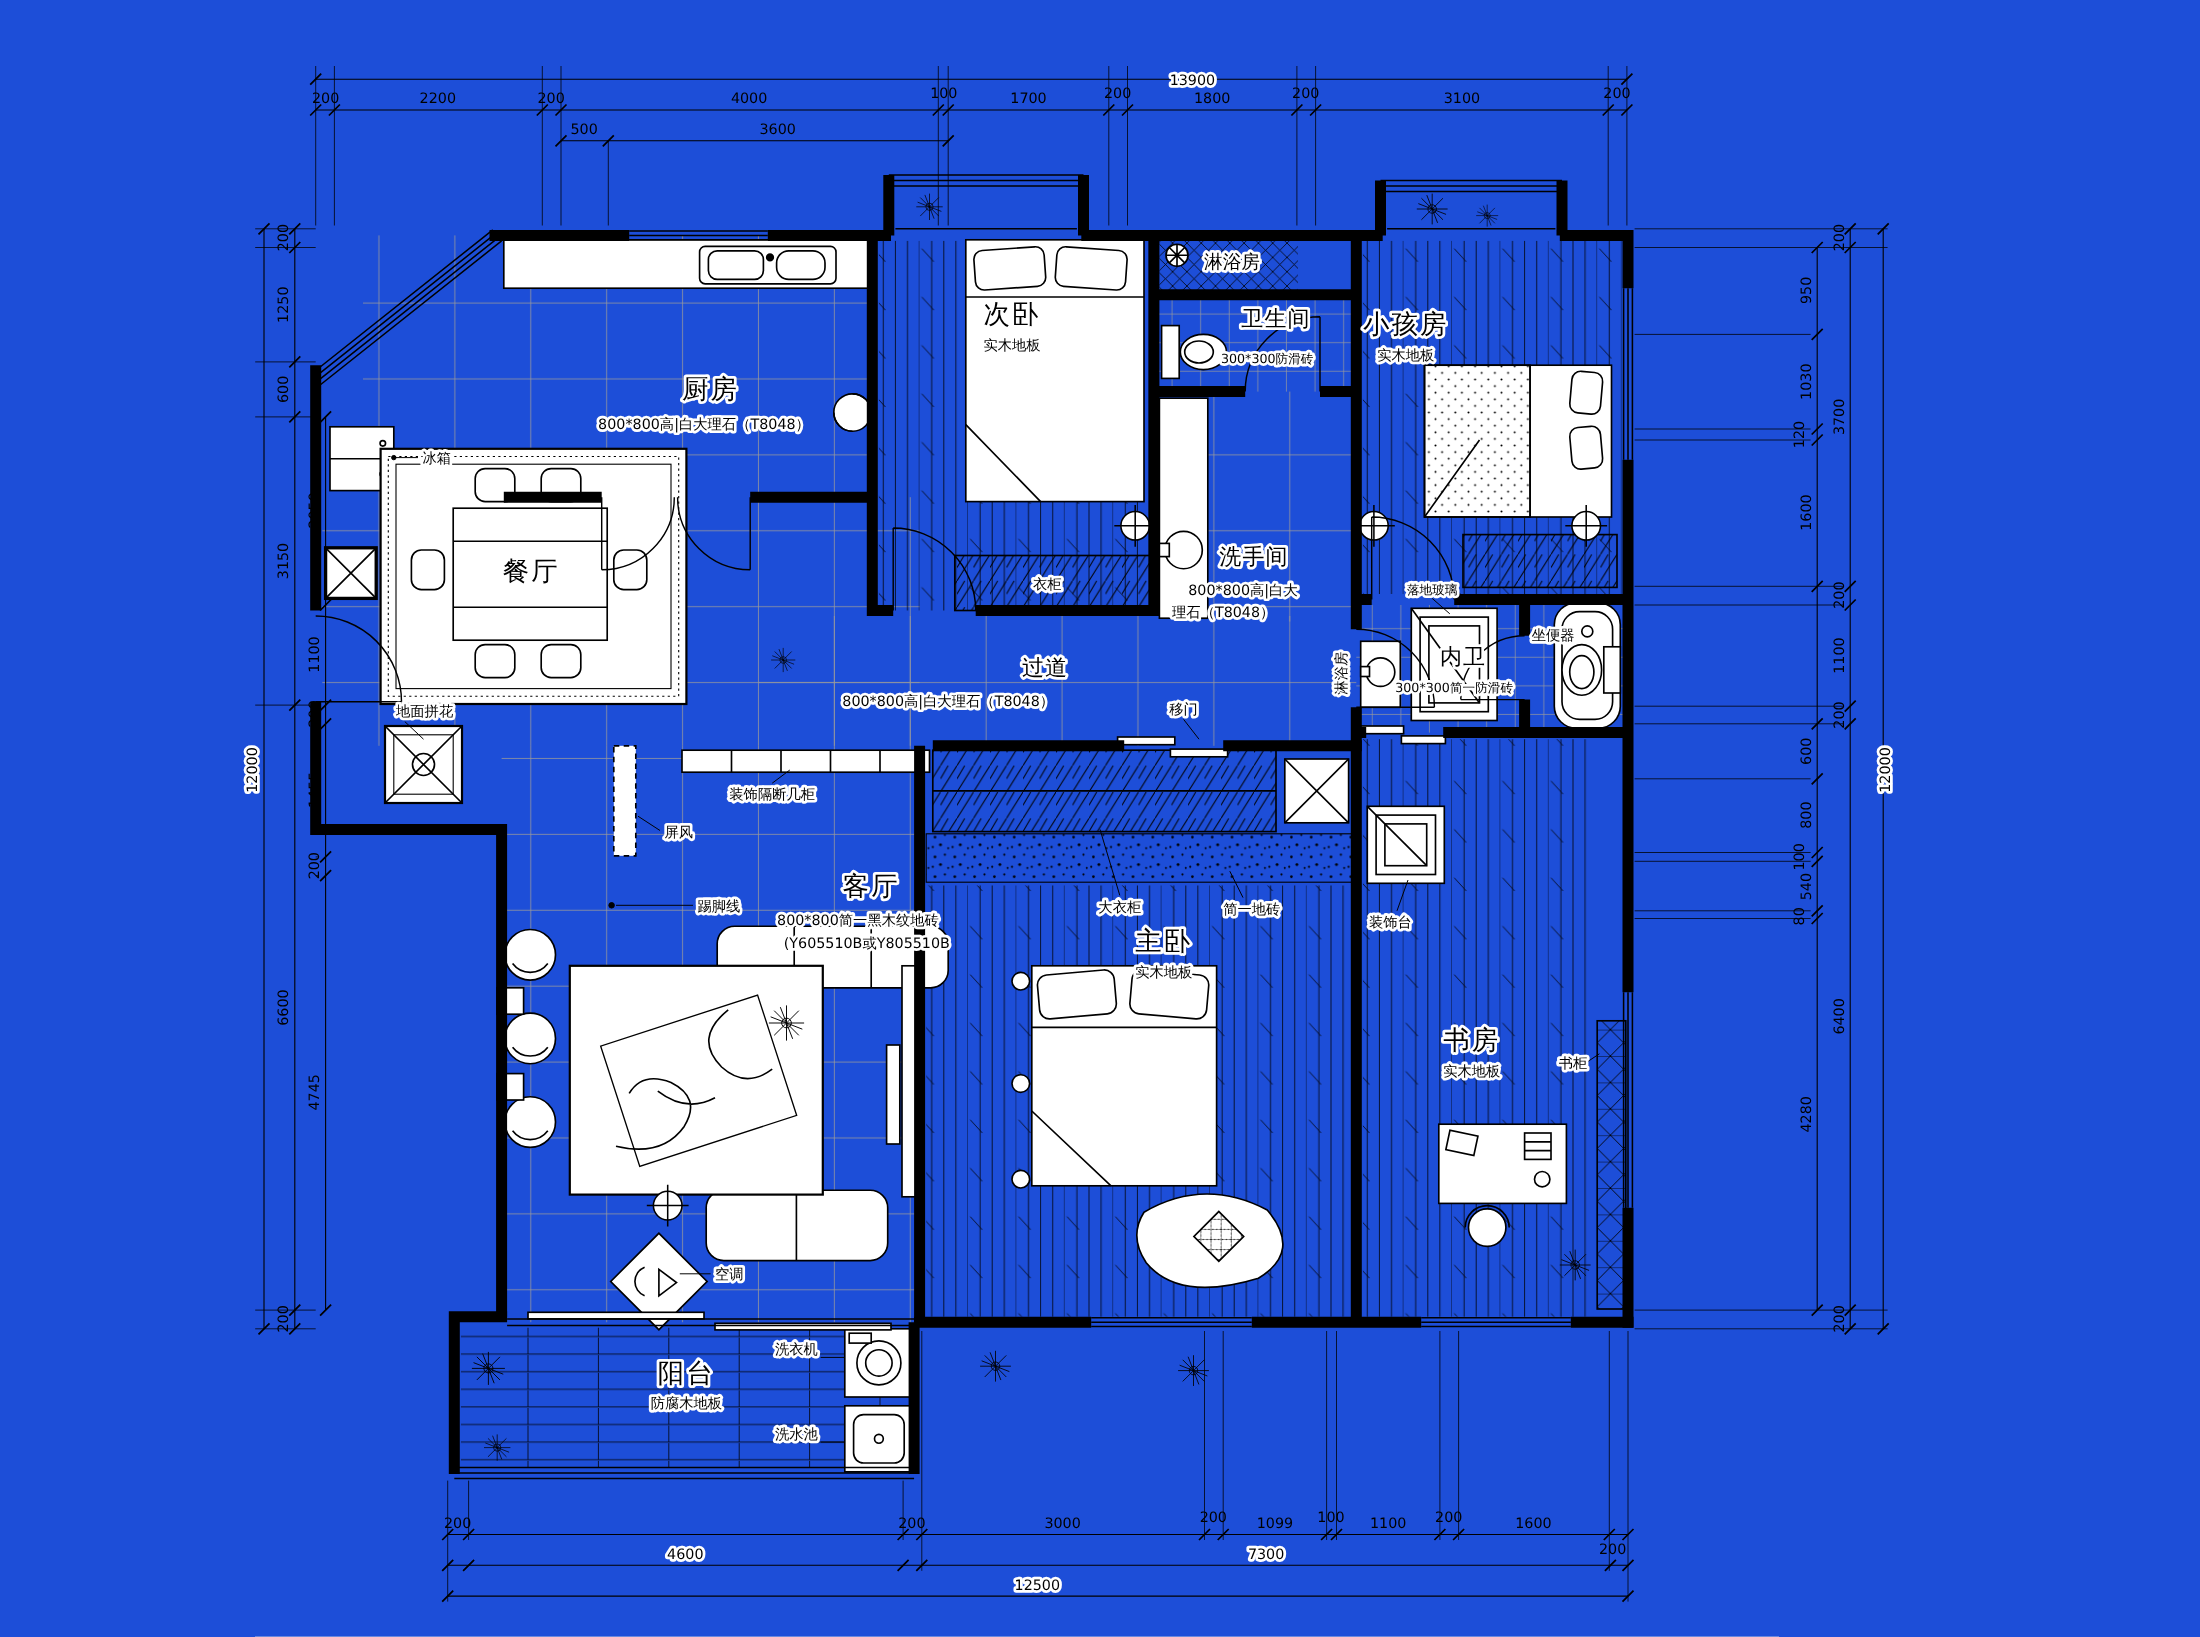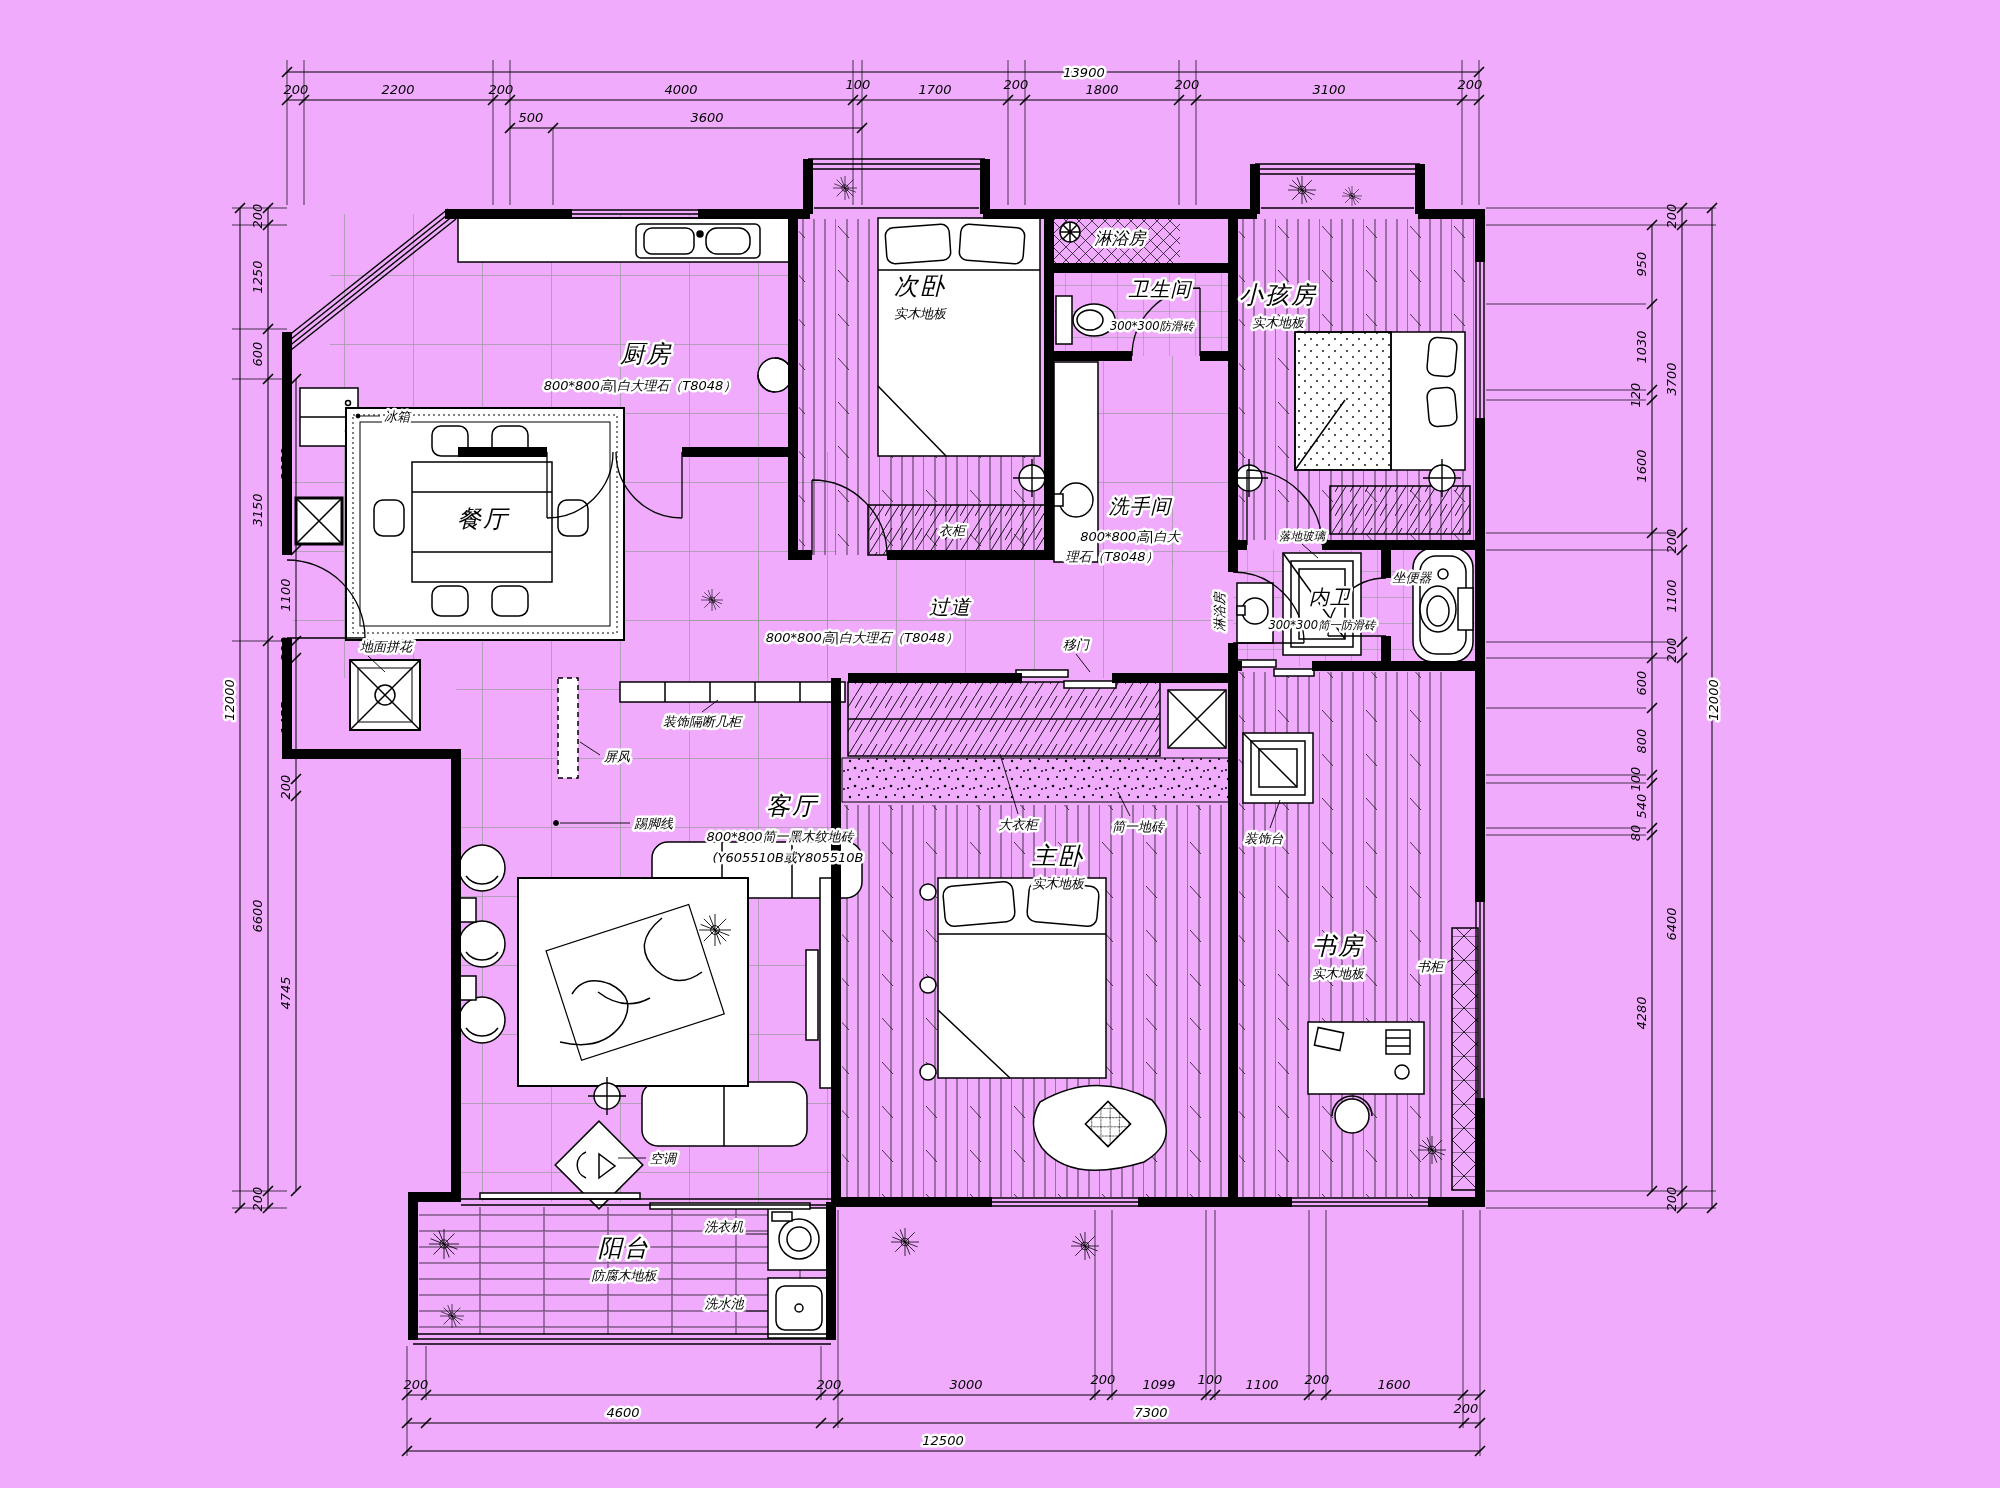--- a/index.html
+++ b/index.html
@@ -1,16 +1,16 @@
 <!DOCTYPE html>
 <html><head>
 <meta charset="utf-8">
 <style>
   html,body{margin:0;padding:0;background:#e8e8e8;}
-  .sheet{position:relative;width:2000px;height:1488px;background:#f0abfc;margin:0 auto;overflow:hidden;font-style:italic;}
+  .sheet{position:relative;width:2000px;height:1488px;background:#1d4ed8;margin:0 auto;overflow:hidden;}
   svg{position:absolute;left:0;top:0;}
   text{font-family:"DejaVu Sans","Liberation Sans",sans-serif;fill:#000;}
   .dim{font-size:13px;}
   .nm{font-size:24px;letter-spacing:2px;}
   .nm2{font-size:20px;letter-spacing:1px;}
   .nm3{font-size:17px;}
   .sub{font-size:13px;}
   .sm{font-size:13px;}
   .xs{font-size:11.5px;}
   .halo{paint-order:stroke;stroke:#fff;stroke-width:5px;stroke-linejoin:round;}

